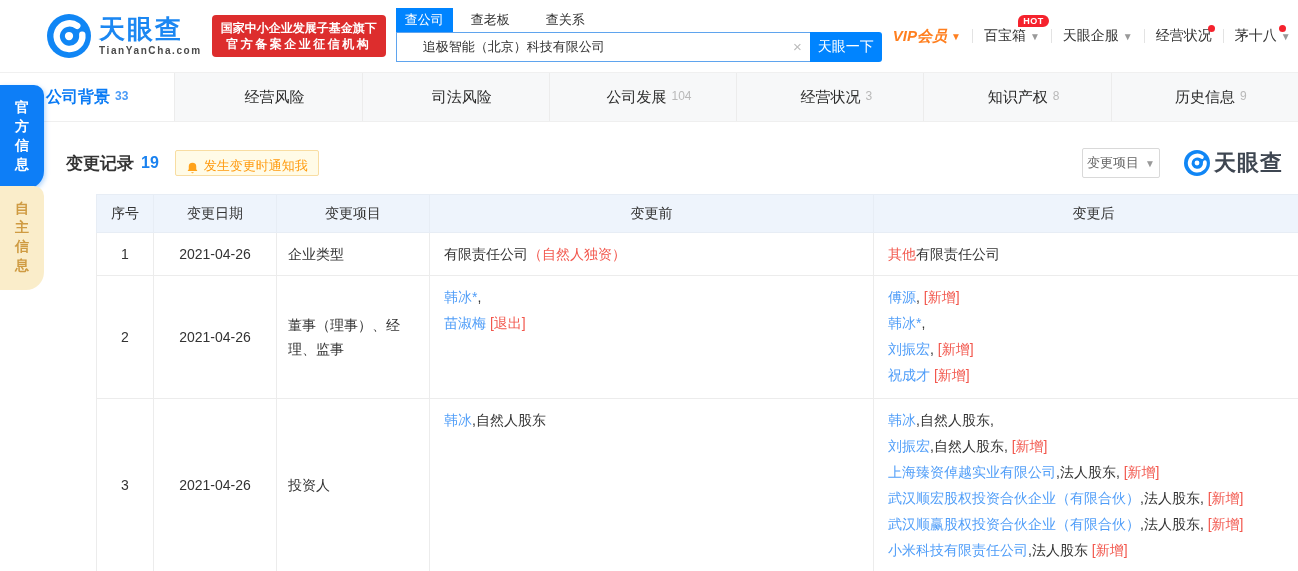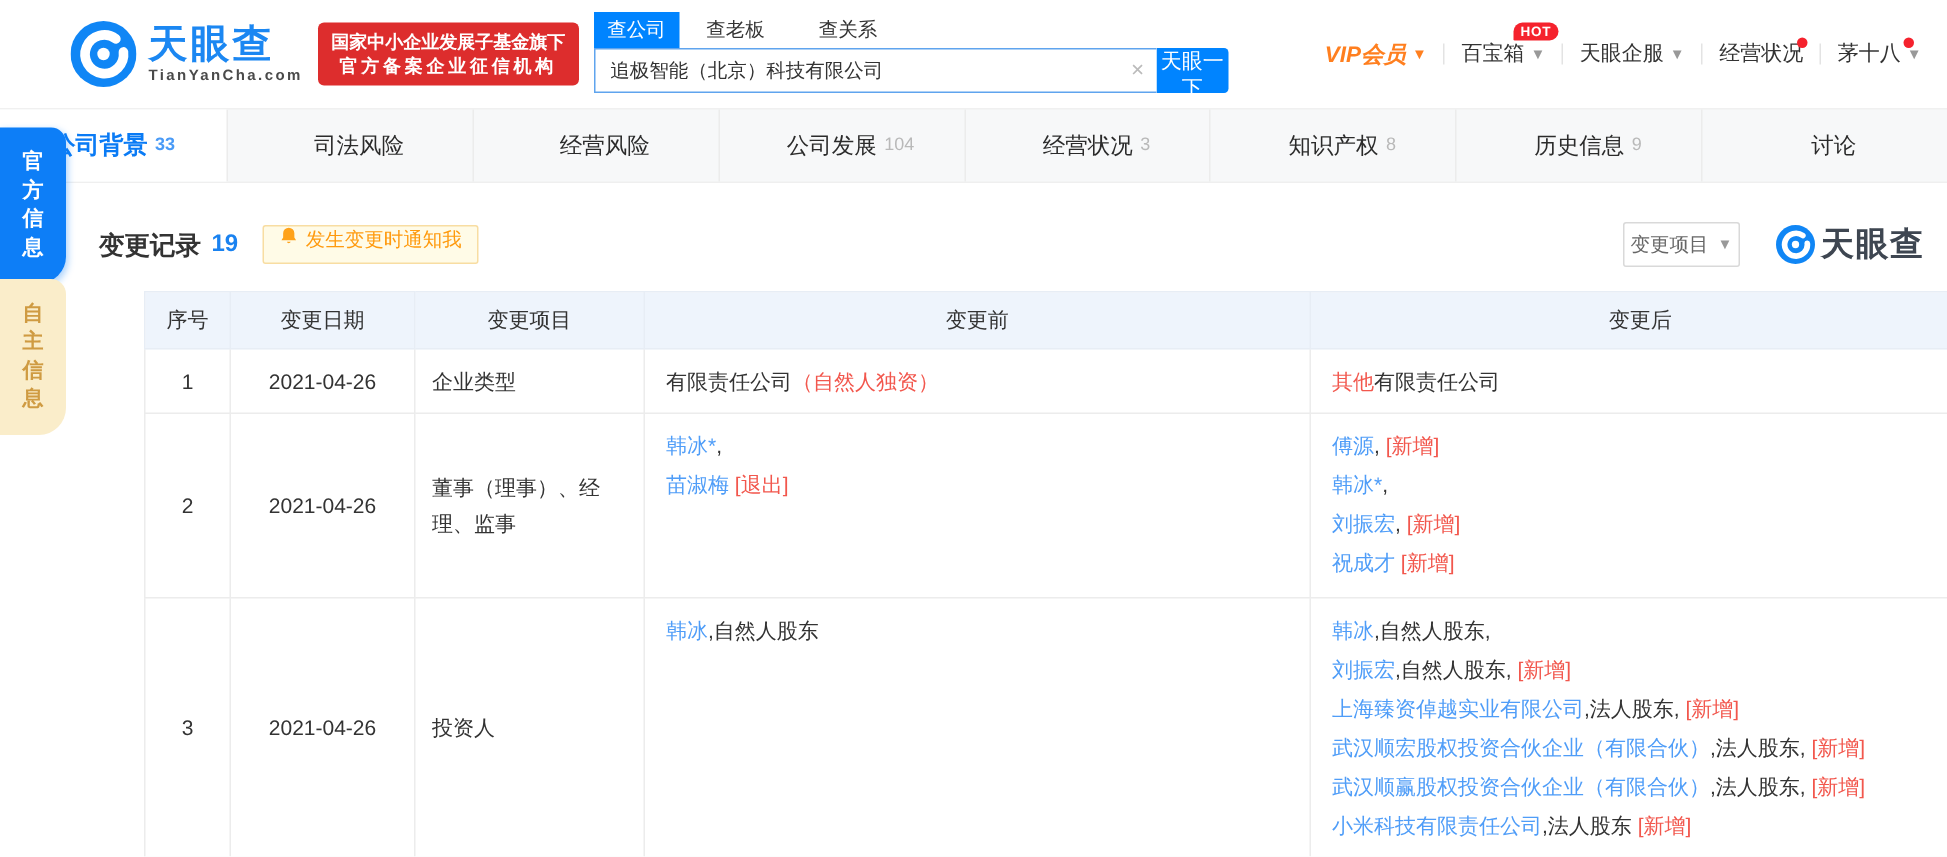--- a/index.html
+++ b/index.html
@@ -17,23 +17,23 @@
   .gov-badge { margin-left:10px; background:#dd2d2d; color:#fff; border-radius:4px; padding:5px 9px; text-align:center; }
   .gov-badge div { font-size:12px; font-weight:bold; line-height:16px; white-space:nowrap; }
   .gov-badge div:last-child { letter-spacing:2.5px; }
 
   .search-wrap { margin-left:10px; }
   .search-tabs { display:flex; align-items:flex-end; height:22px; }
   .search-tab { font-size:13px; color:#333; margin-right:18px; padding:3px 9px; cursor:pointer; }
   .search-tab.active { background:#0084ff; color:#fff; margin-right:9px; }
   .search-row { display:flex; }
   .search-box { position:relative; }
-  .search-input { width:375px; height:30px; border:1px solid #5fa4ee; border-right:none; padding:0 30px 0 10px; font-size:13px; color:#333; outline:none; font-family:inherit; }
+  .search-input { width:414px; height:30px; border:1px solid #5fa4ee; border-right:none; padding:0 30px 0 26px; font-size:13px; color:#333; outline:none; font-family:inherit; }
   .clear-x { position:absolute; right:8px; top:6px; color:#bbb; font-size:15px; cursor:pointer; line-height:18px; }
-  .search-btn { width:48px; height:30px; background:#0084ff; color:#fff; border:none; font-size:14px; cursor:pointer; border-radius:0 3px 3px 0; font-family:inherit; }
+  .search-btn { width:72px; height:30px; background:#0084ff; color:#fff; border:none; font-size:14px; cursor:pointer; border-radius:0 3px 3px 0; font-family:inherit; }
 
   .top-menu { margin-left:auto; display:flex; align-items:center; padding-right:6px; }
   .menu-item { position:relative; display:flex; align-items:center; font-size:14px; color:#333; cursor:pointer; padding:0 11px; white-space:nowrap; }
   .menu-item.vip { color:#ff7f1f; font-weight:bold; font-size:15px; font-style:italic; }
   .menu-item .caret { font-size:10px; color:#999; margin-left:4px; font-style:normal; }
   .menu-item.vip .caret { color:#ff7f1f; }
   .menu-div { width:1px; height:14px; background:#e3e3e3; }
   .hot-badge { position:absolute; top:-12px; right:2px; background:#f5222d; color:#fff; font-size:9px; font-weight:bold; padding:1px 5px; border-radius:7px 7px 7px 1px; letter-spacing:.5px; }
   .red-dot { position:absolute; top:-2px; width:7px; height:7px; background:#f5222d; border-radius:50%; }
   .dot-msg { right:8px; } .dot-mao { right:16px; }
@@ -49,21 +49,21 @@
   
   .side-tab { position:absolute; left:0; width:44px; display:flex; flex-direction:column; align-items:center; padding:13px 0 15px; cursor:pointer; z-index:5; }
   .side-tab span { font-size:14px; line-height:19px; font-weight:bold; }
   .side-tab.blue { top:85px; background:#0d7ef7; color:#fff; border-radius:0 10px 18px 0; box-shadow:1px 2px 5px rgba(13,126,247,.35); }
   .side-tab.tan { top:186px; background:#faedca; color:#cf9b42; border-radius:0 10px 18px 0; }
 
   
   .section-bar { display:flex; align-items:center; margin:26px 15px 16px 66px; }
   .sec-title { font-size:17px; font-weight:bold; color:#333; }
   .sec-count { font-size:16px; font-weight:bold; color:#1a82f0; margin-left:7px; }
-  .notify-btn { display:flex; align-items:flex-start; margin-left:16px; height:26px; padding:0 10px; background:#fffbe7; border:1px solid #f8dda2; border-radius:2px; color:#ff9a0e; font-size:13px; cursor:pointer; }
+  .notify-btn { display:flex; align-items:flex-end; margin-left:16px; height:26px; padding:0 10px; background:#fffbe7; border:1px solid #f8dda2; border-radius:2px; color:#ff9a0e; font-size:13px; cursor:pointer; }
   .notify-btn svg { margin-right:5px; }
   .sec-right { margin-left:auto; display:flex; align-items:center; }
   .filter-dd { display:flex; align-items:center; justify-content:center; width:78px; height:30px; border:1px solid #d9d9d9; border-radius:2px; font-size:13px; color:#666; cursor:pointer; }
   .filter-dd .caret { font-size:10px; color:#999; margin-left:6px; }
   .wm-logo { display:flex; align-items:center; margin-left:24px; }
   .wm-logo svg { width:26px; height:26px; }
   .wm-txt { font-size:22px; font-weight:bold; color:#3e4651; margin-left:4px; letter-spacing:1px; }
 
   
   table.chg { margin-left:96px; width:1217px; border-collapse:collapse; table-layout:fixed; }
@@ -141,43 +141,40 @@
         </div>
       </div>
   </div>
 
   <div class="tabbar" id="tabbar">
       <div class="nav-tab active">
         <span>公司背景</span>
         <span class="cnt">33</span>
       </div>
       <div class="nav-tab">
+        <span>经营风险</span>
+      </div>
+      <div class="nav-tab">
         <span>司法风险</span>
-      </div>
-      <div class="nav-tab">
-        <span>经营风险</span>
       </div>
       <div class="nav-tab">
         <span>公司发展</span>
         <span class="cnt">104</span>
       </div>
       <div class="nav-tab">
         <span>经营状况</span>
         <span class="cnt">3</span>
       </div>
       <div class="nav-tab">
         <span>知识产权</span>
         <span class="cnt">8</span>
       </div>
       <div class="nav-tab">
         <span>历史信息</span>
         <span class="cnt">9</span>
-      </div>
-      <div class="nav-tab">
-        <span>讨论</span>
       </div>
     </div>
 
   <div id="sideTabs">
       <div class="side-tab blue">
         <span>官</span>
         <span>方</span>
         <span>信</span>
         <span>息</span>
       </div>

